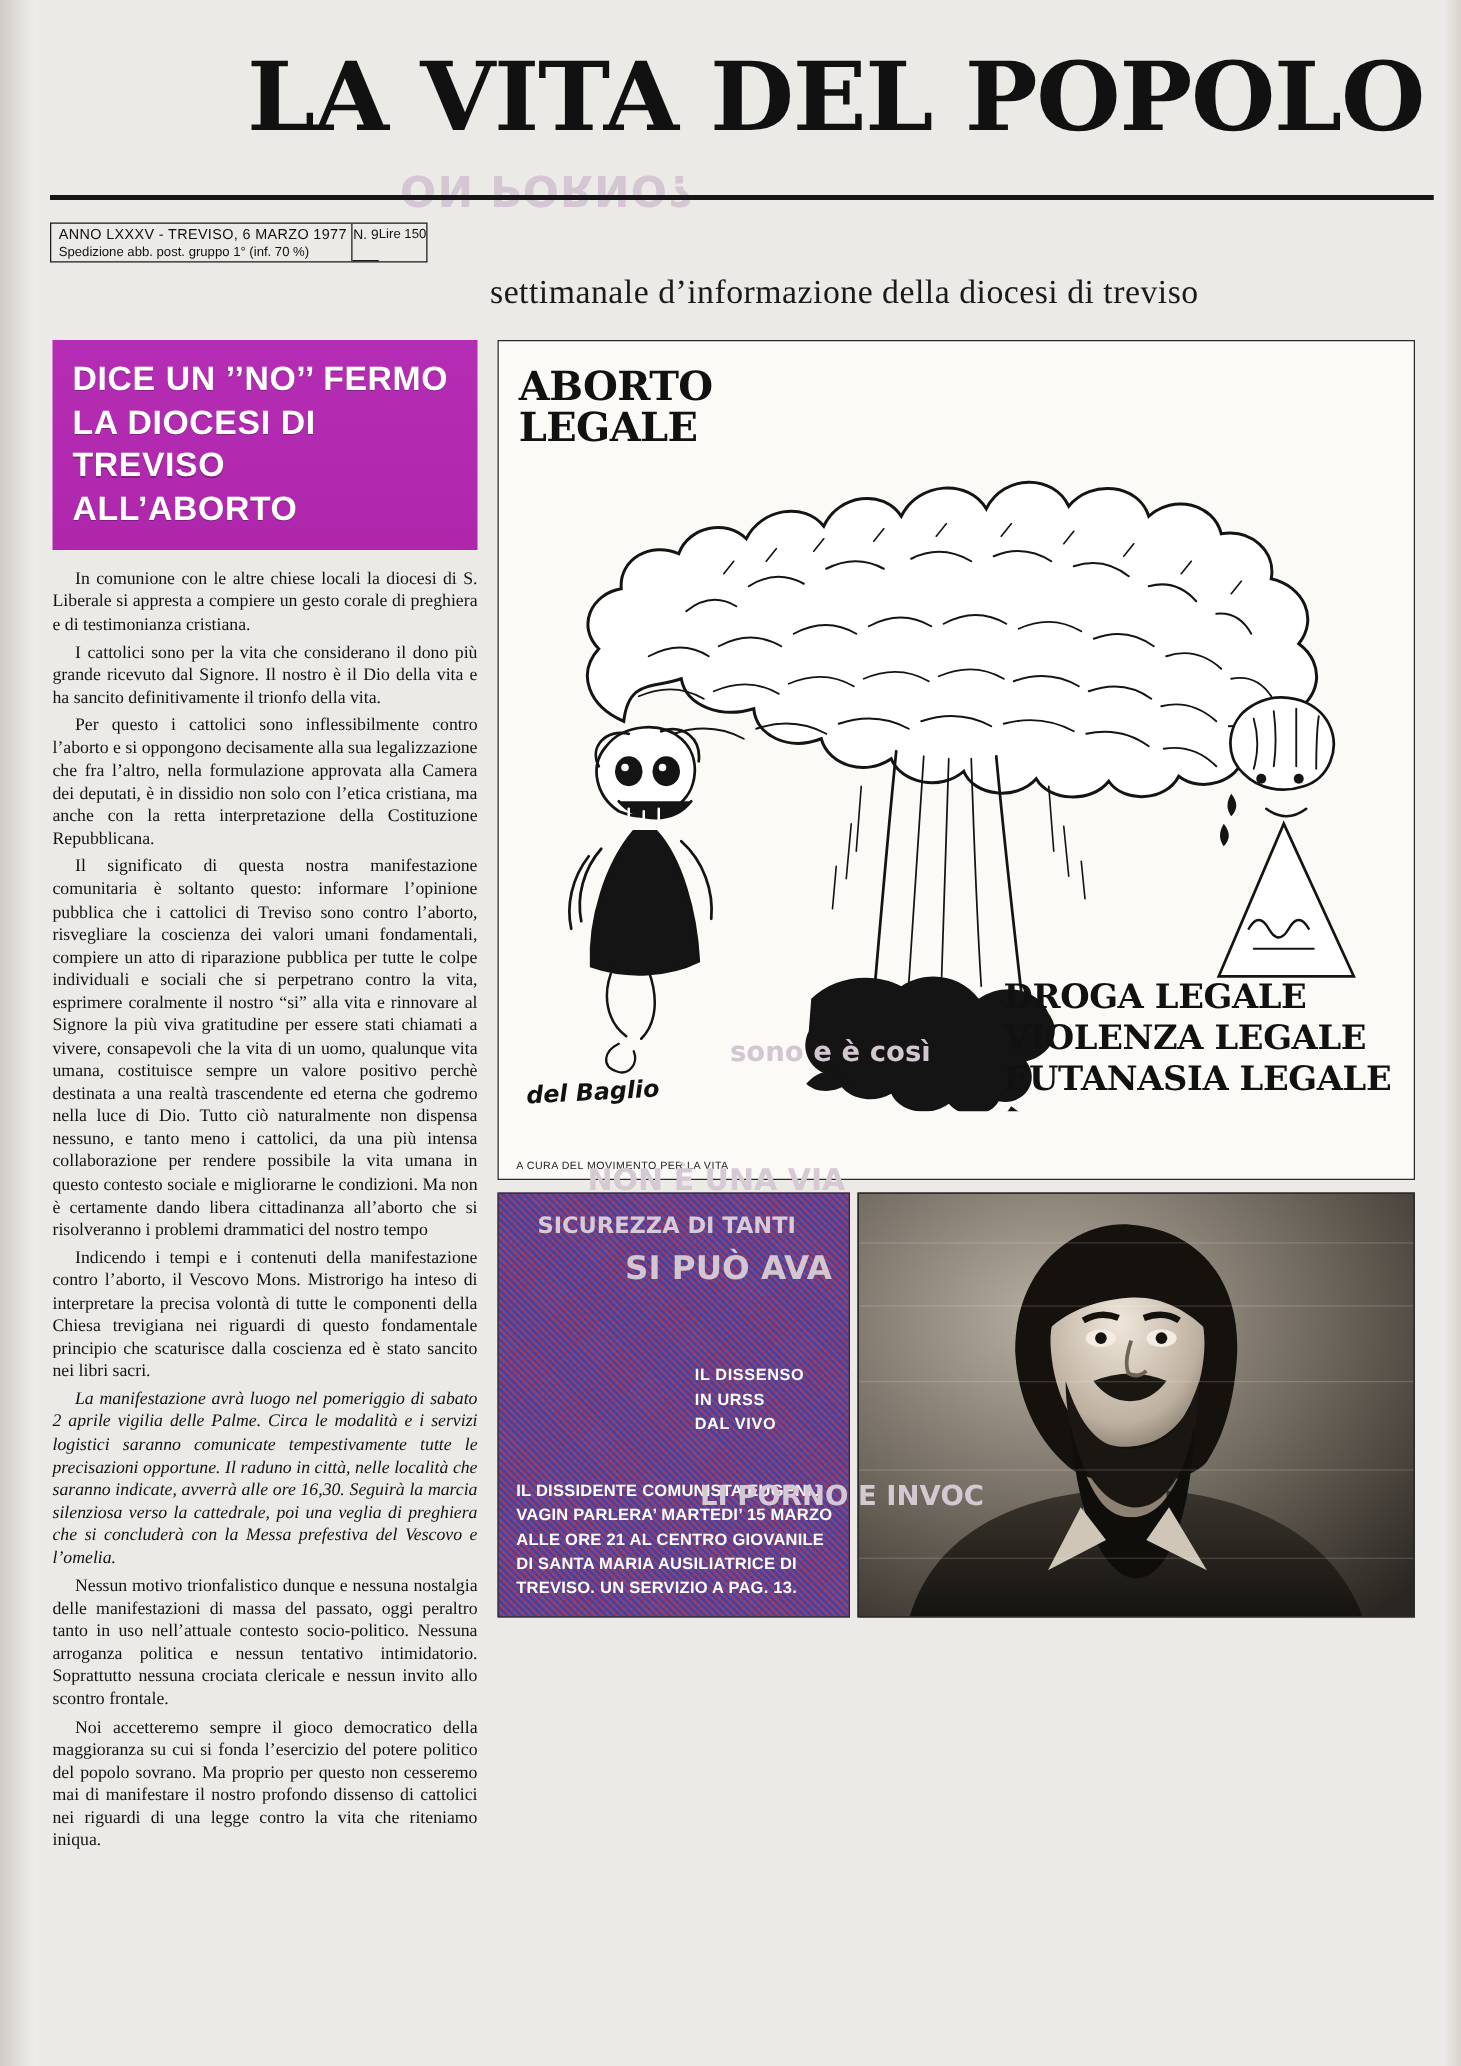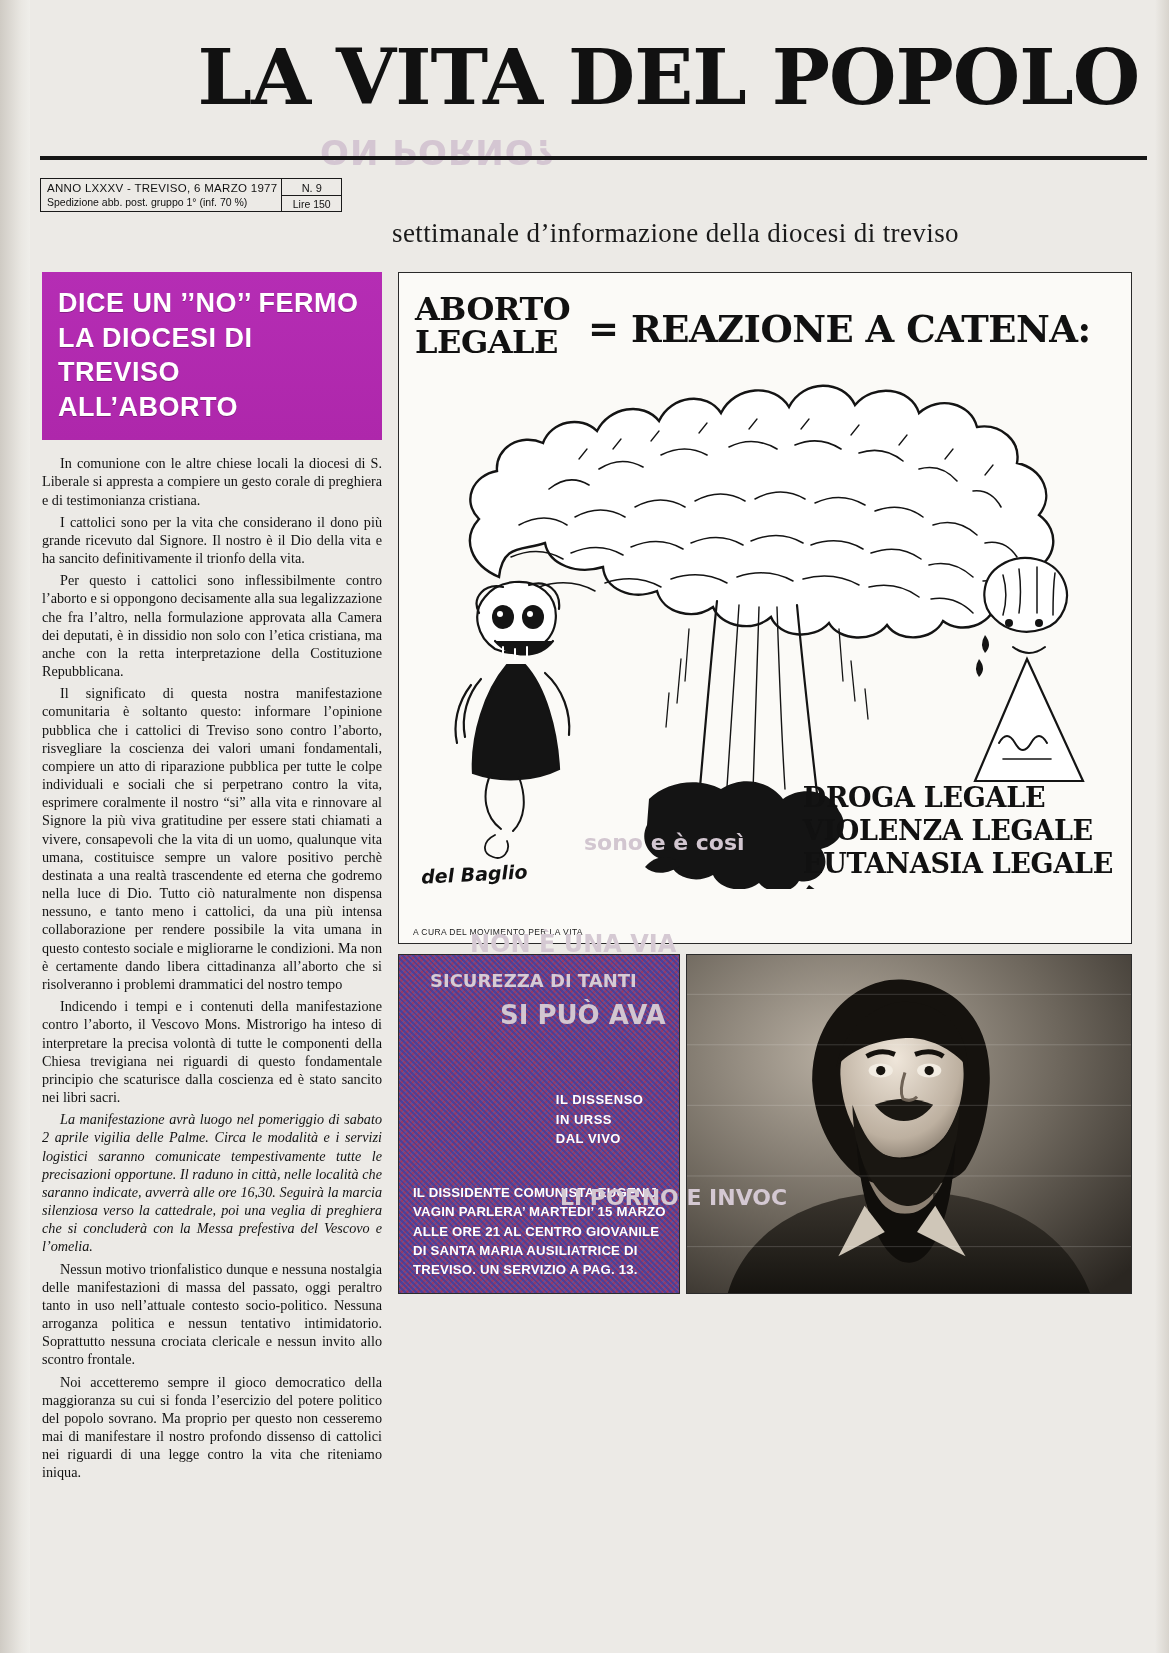--- a/index.html
+++ b/index.html
@@ -104,21 +104,21 @@
   }
   .issue-left .l2 {
     margin-top: 2px;
     font-size: 10.5px;
     white-space: nowrap;
   }
   .issue-right {
     width: 62px;
     border-left: 1.5px solid #1a1a1a;
     display: flex;
-    flex-direction: column;
+    flex-direction: row;
   }
   .issue-right .num {
     flex: 1;
     text-align: center;
     padding: 3px 0 1px;
     font-size: 11px;
     border-bottom: 1.5px solid #1a1a1a;
   }
   .issue-right .price {
     text-align: center;
@@ -365,21 +365,20 @@
     </div>
 
     <div class="rightcol">
 
       <div class="cartoon">
         <div class="c-head">
           <div class="stack">
             <div>ABORTO</div>
             <div>LEGALE</div>
           </div>
-          <div class="rest">= REAZIONE A CATENA:</div>
         </div>
 
         <svg class="mushroom" viewBox="0 0 734 560">
           <g fill="none" stroke="#141414" stroke-width="2" stroke-linecap="round">
 
             <path d="M100,248 C72,236 62,210 80,190 C62,172 74,146 98,142
                      C96,118 122,104 144,114 C152,92 182,86 198,102
                      C210,78 244,72 260,92 C272,66 308,62 322,84
                      C336,56 376,54 390,78 C404,50 444,50 456,76
                      C474,54 512,58 520,84 C540,66 572,74 578,98

